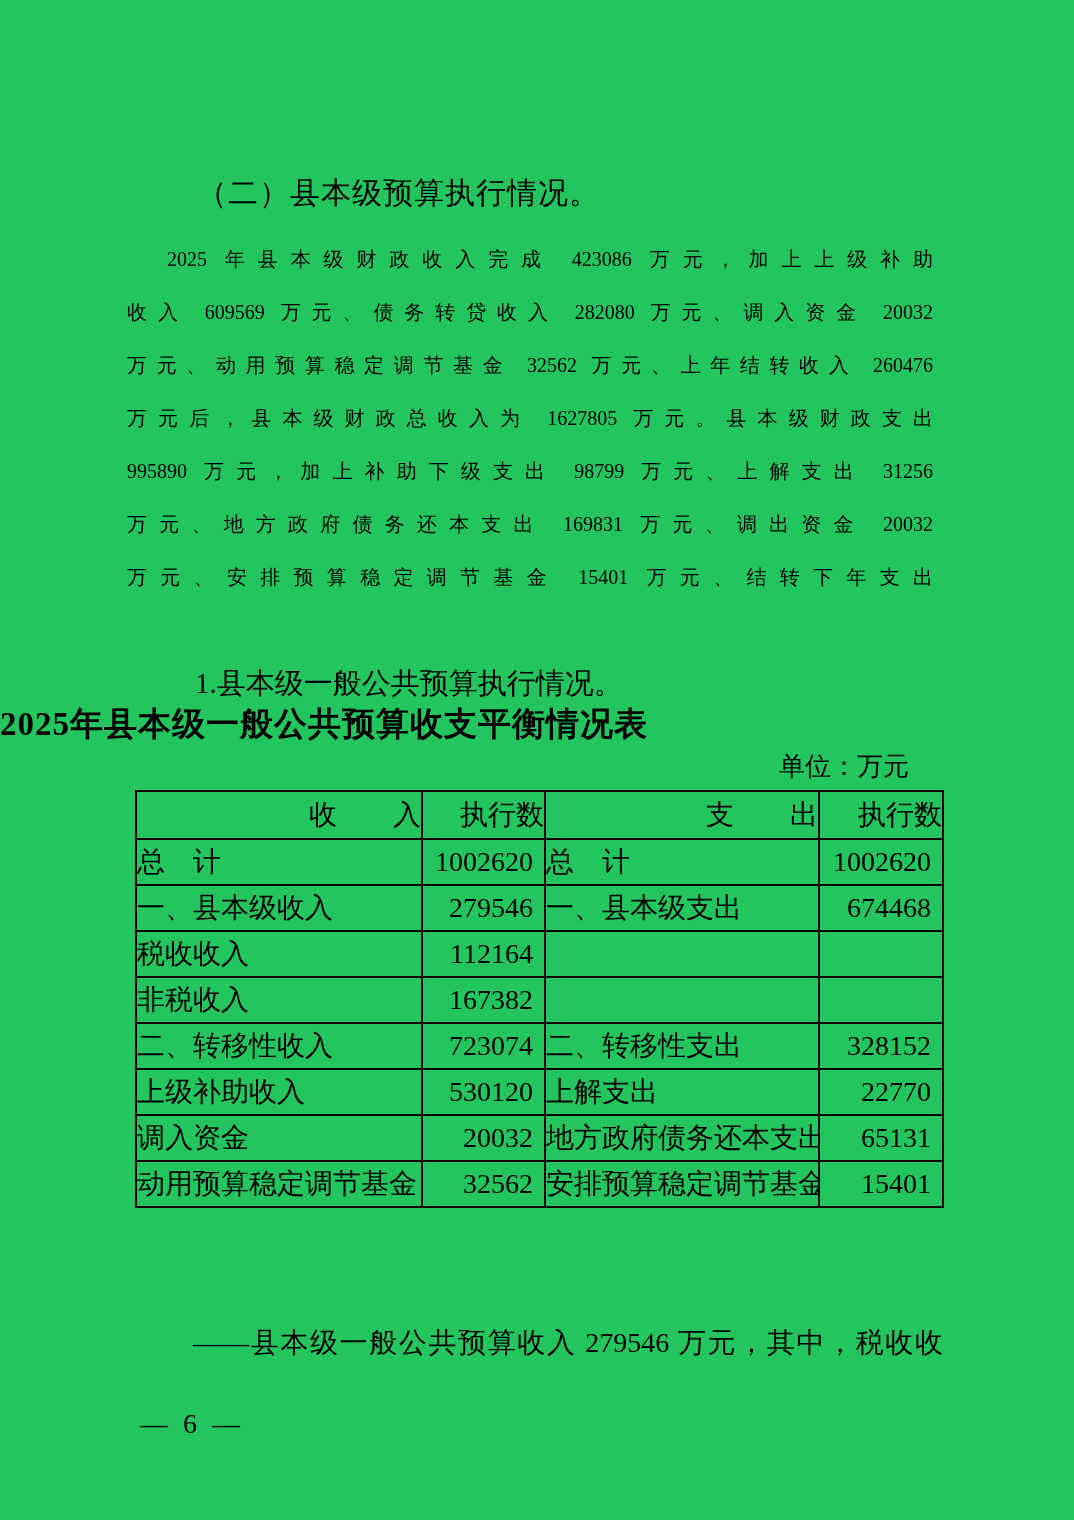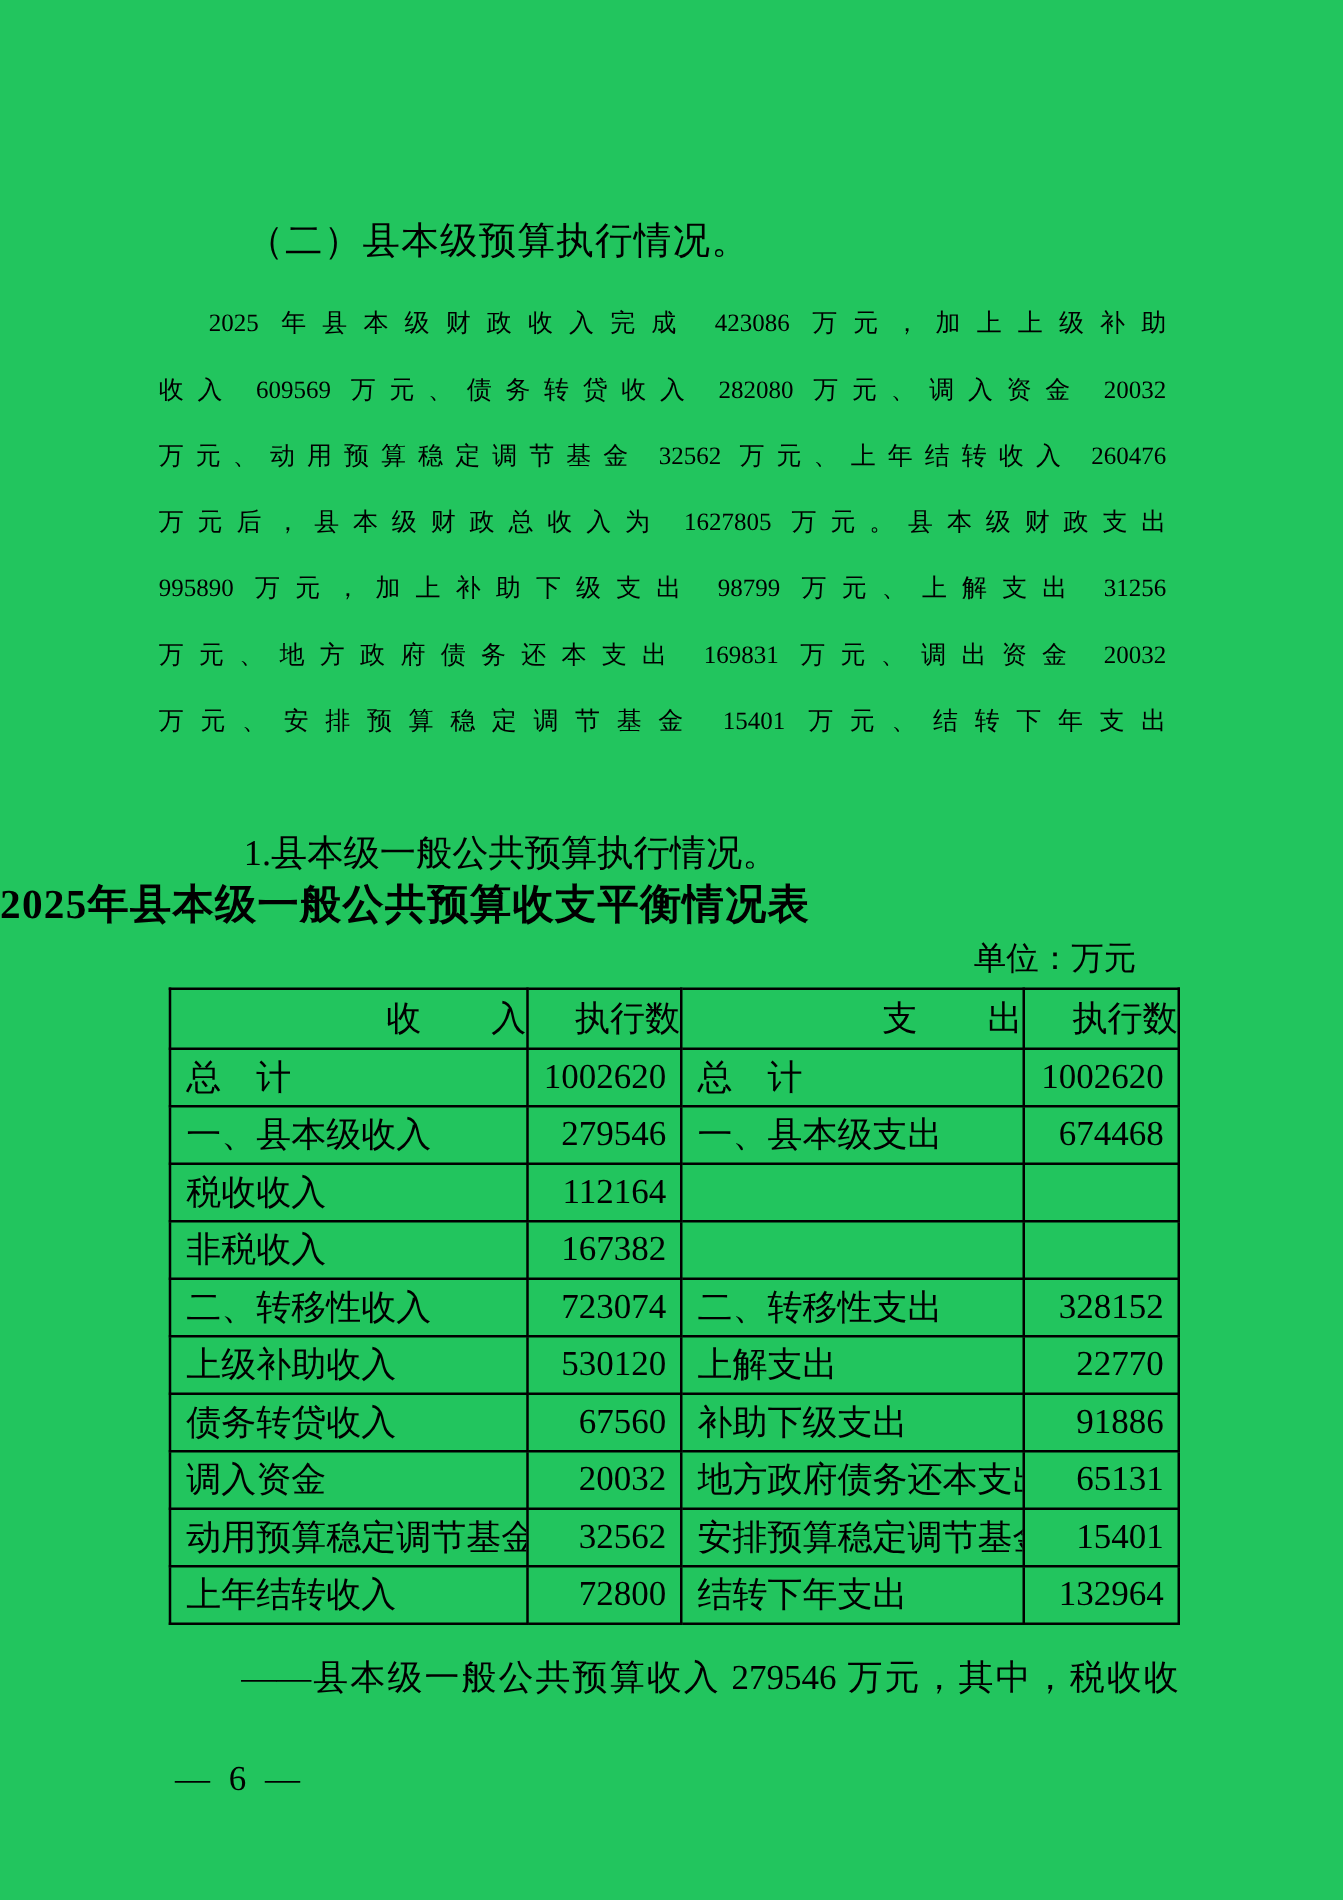--- a/index.html
+++ b/index.html
@@ -78,21 +78,21 @@
   }
   .balance-table th, .balance-table td {
     border: 2px solid #000000;
     font-weight: normal;
     overflow: hidden;
     white-space: nowrap;
   }
   .balance-table thead tr { height: 48px; }
   .balance-table tbody tr { height: 46px; }
   .balance-table th { text-align: right; }
-  .balance-table td.label { text-align: left; padding-left: 12px; }
+  .balance-table td.label { text-align: left; }
   .balance-table td.value { text-align: right; padding-right: 11px; }
   .para2 {
     position: absolute;
     left: 137px;
     top: 1316px;
     width: 806px;
     font-size: 28px;
   }
   .para2 .line {
     height: 53px;
@@ -180,43 +180,31 @@
         <td class="label">二、转移性支出</td>
         <td class="value">328152</td>
       </tr>
       <tr>
         <td class="label">上级补助收入</td>
         <td class="value">530120</td>
         <td class="label">上解支出</td>
         <td class="value">22770</td>
       </tr>
       <tr>
-        <td class="label">债务转贷收入</td>
-        <td class="value">67560</td>
-        <td class="label">补助下级支出</td>
-        <td class="value">91886</td>
-      </tr>
-      <tr>
         <td class="label">调入资金</td>
         <td class="value">20032</td>
         <td class="label">地方政府债务还本支出</td>
         <td class="value">65131</td>
       </tr>
       <tr>
         <td class="label">动用预算稳定调节基金</td>
         <td class="value">32562</td>
         <td class="label">安排预算稳定调节基金</td>
         <td class="value">15401</td>
       </tr>
-      <tr>
-        <td class="label">上年结转收入</td>
-        <td class="value">72800</td>
-        <td class="label">结转下年支出</td>
-        <td class="value">132964</td>
-      </tr>
     </tbody>
   </table>
 
   <div class="para2">
     <div class="line">——县本级一般公共预算收入 279546 万元，其中，税收收</div>
   </div>
 
   <div class="page-number">— 6 —</div>
 
 </div>

